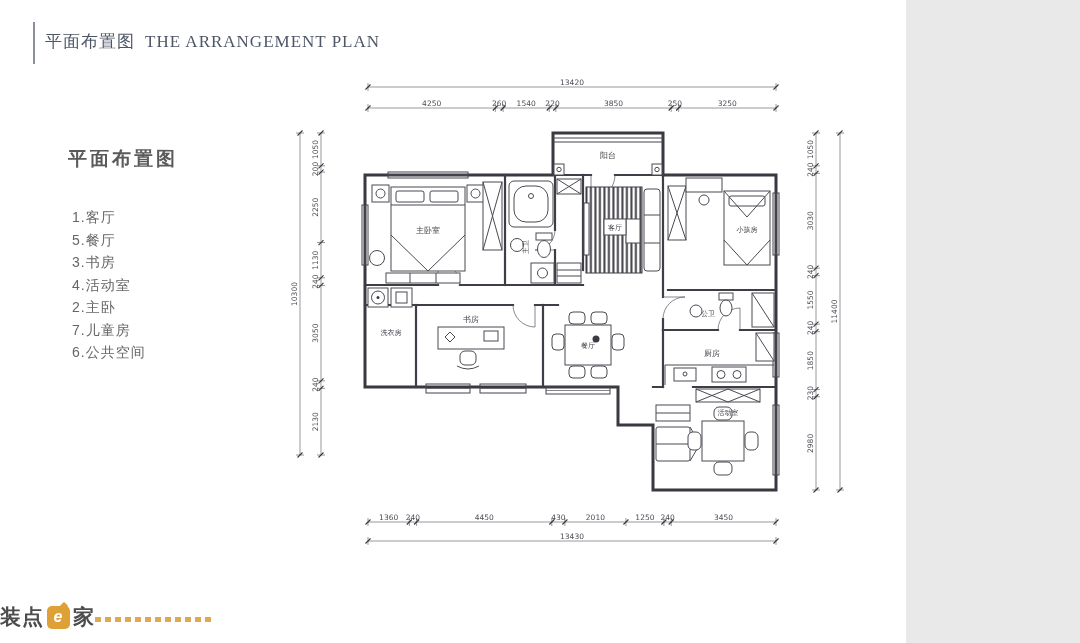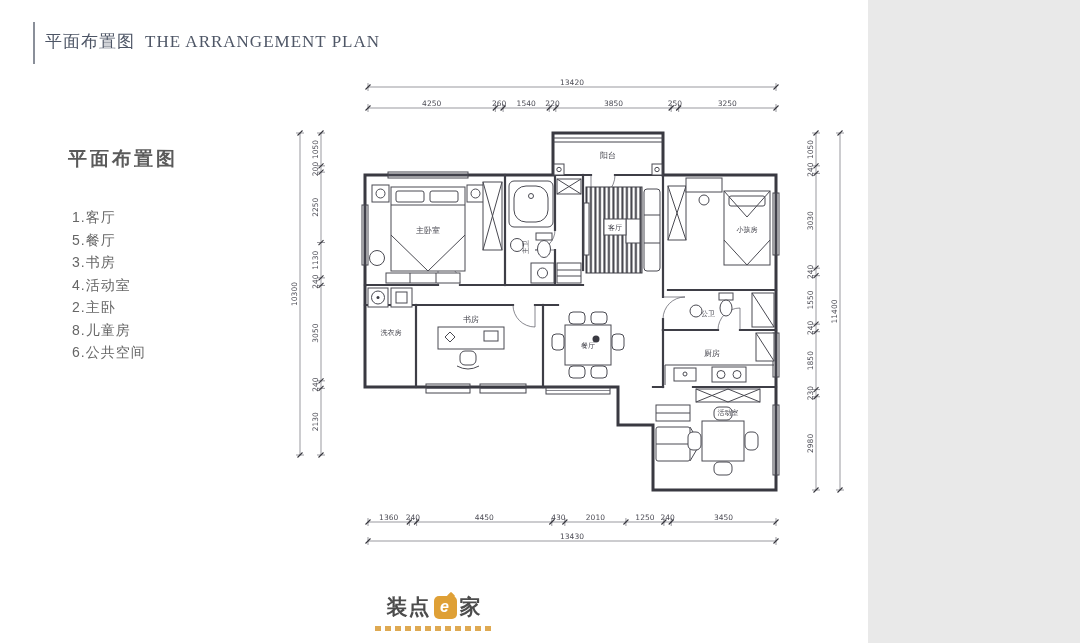--- a/index.html
+++ b/index.html
@@ -1,17 +1,17 @@
 <!DOCTYPE html>
 <html><head>
 <meta charset="utf-8">
 <style>
   html,body{margin:0;padding:0;background:#e9e9e9;}
   .slide{position:relative;width:868px;height:643px;background:#ffffff;overflow:hidden;
-         font-family:"Liberation Sans","DejaVu Sans",sans-serif;color:#555;}
+         font-family:"Liberation Sans","DejaVu Sans",sans-serif;color:#555;padding-left:38px;}
   .title-accent{position:absolute;left:33px;top:22px;width:2px;height:42px;background:#8a8f99;}
   .main-title{position:absolute;left:45px;top:30px;font-family:"Liberation Serif","DejaVu Serif",serif;
               font-size:17px;letter-spacing:1px;color:#4e5666;white-space:nowrap;}
   .main-title .en{margin-left:10px;}
   .legend{position:absolute;left:68px;top:146px;}
   .legend h2{margin:0;font-size:19px;font-weight:600;letter-spacing:3px;color:#5a5a5a;}
   .legend ul{list-style:none;margin:34px 0 0 4px;padding:0;}
   .legend li{font-size:14px;line-height:22.5px;color:#666;letter-spacing:1px;}
   .plan-wrap{position:absolute;left:288px;top:75px;width:575px;height:478px;}
   
@@ -21,21 +21,21 @@
   .hair{stroke:#55555e;stroke-width:.7;fill:none;}
   .furn{stroke:#4a4a52;stroke-width:1;fill:#fff;}
   .furnn{stroke:#4a4a52;stroke-width:1;fill:none;}
   .fill-dark{fill:#3a3a42;stroke:none;}
   .dimline{stroke:#6d6d75;stroke-width:.7;fill:none;}
   .dimtick{stroke:#35353c;stroke-width:1.1;}
   .dimtext{font-size:7.5px;fill:#4c4c55;text-anchor:middle;font-family:"DejaVu Sans",sans-serif;}
   .roomlabel{font-size:8px;fill:#3f3f48;text-anchor:middle;font-family:"Liberation Sans",sans-serif;}
   .roomlabel.small{font-size:7px;}
   
-  .logo{position:absolute;left:0;right:0;bottom:12px;display:flex;flex-direction:column;align-items:center;}
+  .logo{position:absolute;left:0;right:0;bottom:12px;display:flex;flex-direction:row;align-items:center;}
   .logo-row{display:flex;align-items:center;gap:3px;font-size:21px;font-weight:bold;color:#4c4c4c;letter-spacing:1px;}
   .logo-e{display:inline-flex;align-items:center;justify-content:center;width:23px;height:23px;border-radius:5px;
           background:#dfa036;color:#fff;font-size:16px;font-style:italic;font-weight:bold;position:relative;}
   .logo-e:after{content:"";position:absolute;top:-3px;right:3px;width:6px;height:6px;background:#dfa036;
                 transform:rotate(45deg);border-radius:1px;}
   .logo-tagline{margin-top:5px;width:118px;height:5px;opacity:.85;
                 background:repeating-linear-gradient(90deg,#d99a33 0 6px,transparent 6px 10px);}
 </style>
 </head>
 <body>
@@ -48,21 +48,21 @@
   </div>
 
   <div class="legend">
     <h2>平面布置图</h2>
     <ul>
       <li>1.客厅</li>
       <li>5.餐厅</li>
       <li>3.书房</li>
       <li>4.活动室</li>
       <li>2.主卧</li>
-      <li>8.儿童房</li>
+      <li>7.儿童房</li>
       <li>6.公共空间</li>
     </ul>
   </div>
 
   <div class="plan-wrap">
     <svg width="575" height="478" viewBox="0 0 575 478" xmlns="http://www.w3.org/2000/svg">
       <defs>
         <pattern id="rug" width="4.5" height="4.5" patternUnits="userSpaceOnUse">
           <rect width="4.5" height="4.5" fill="#fff"></rect>
           <path d="M1.4,0 V4.5" stroke="#3d3d45" stroke-width="2"></path>

